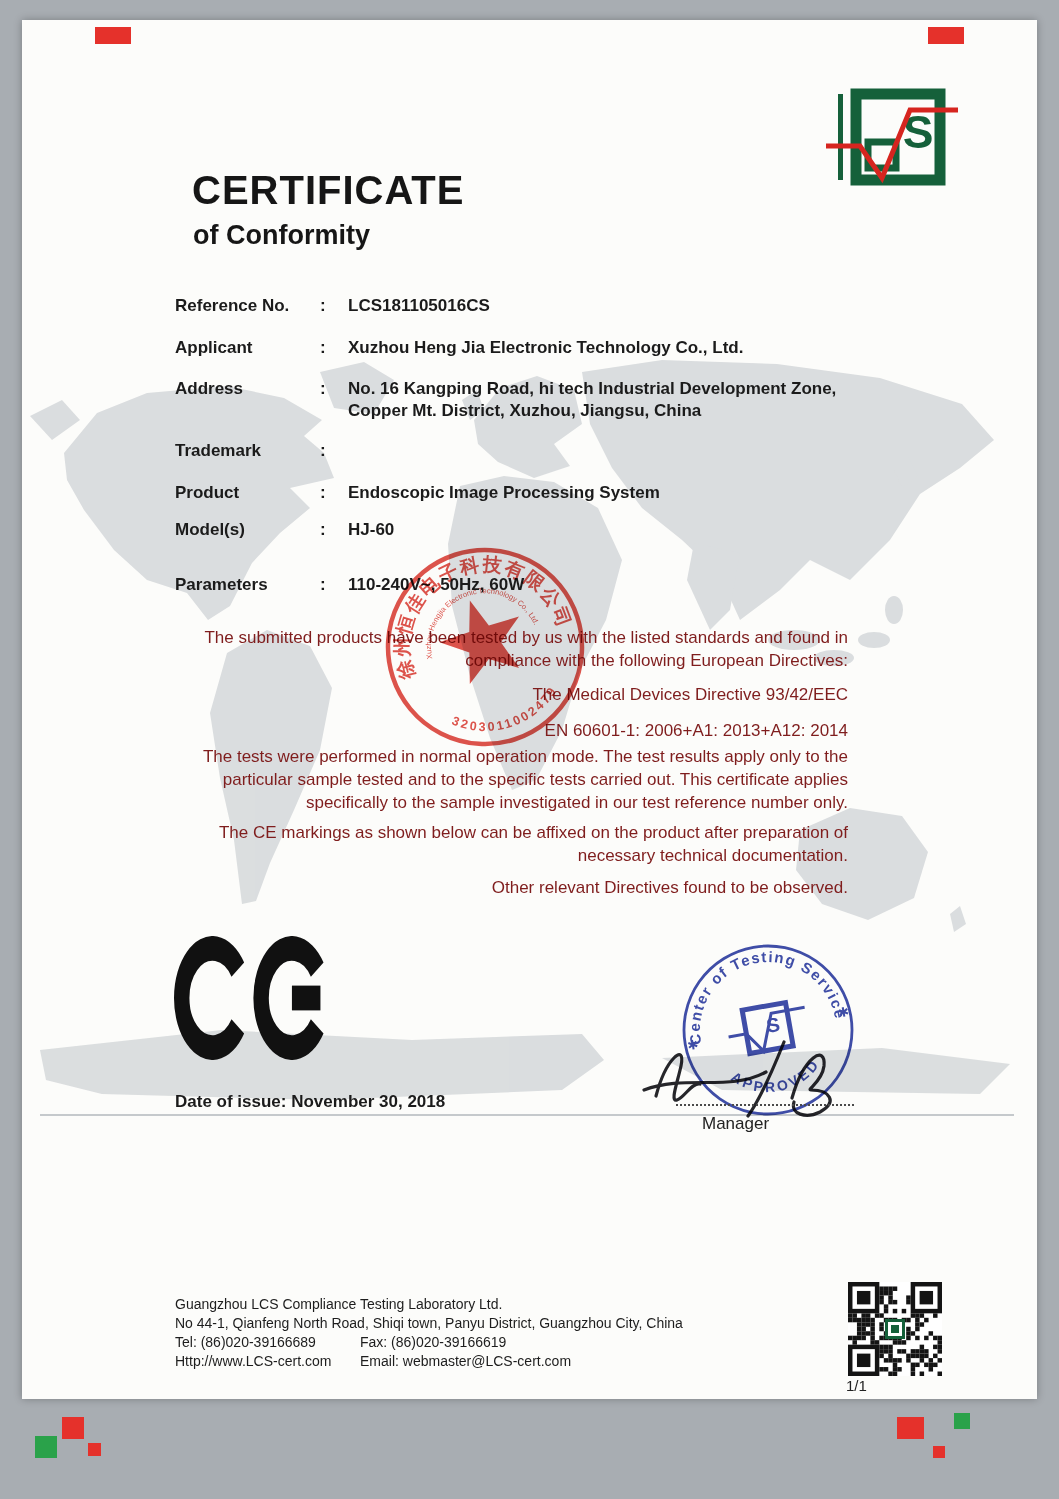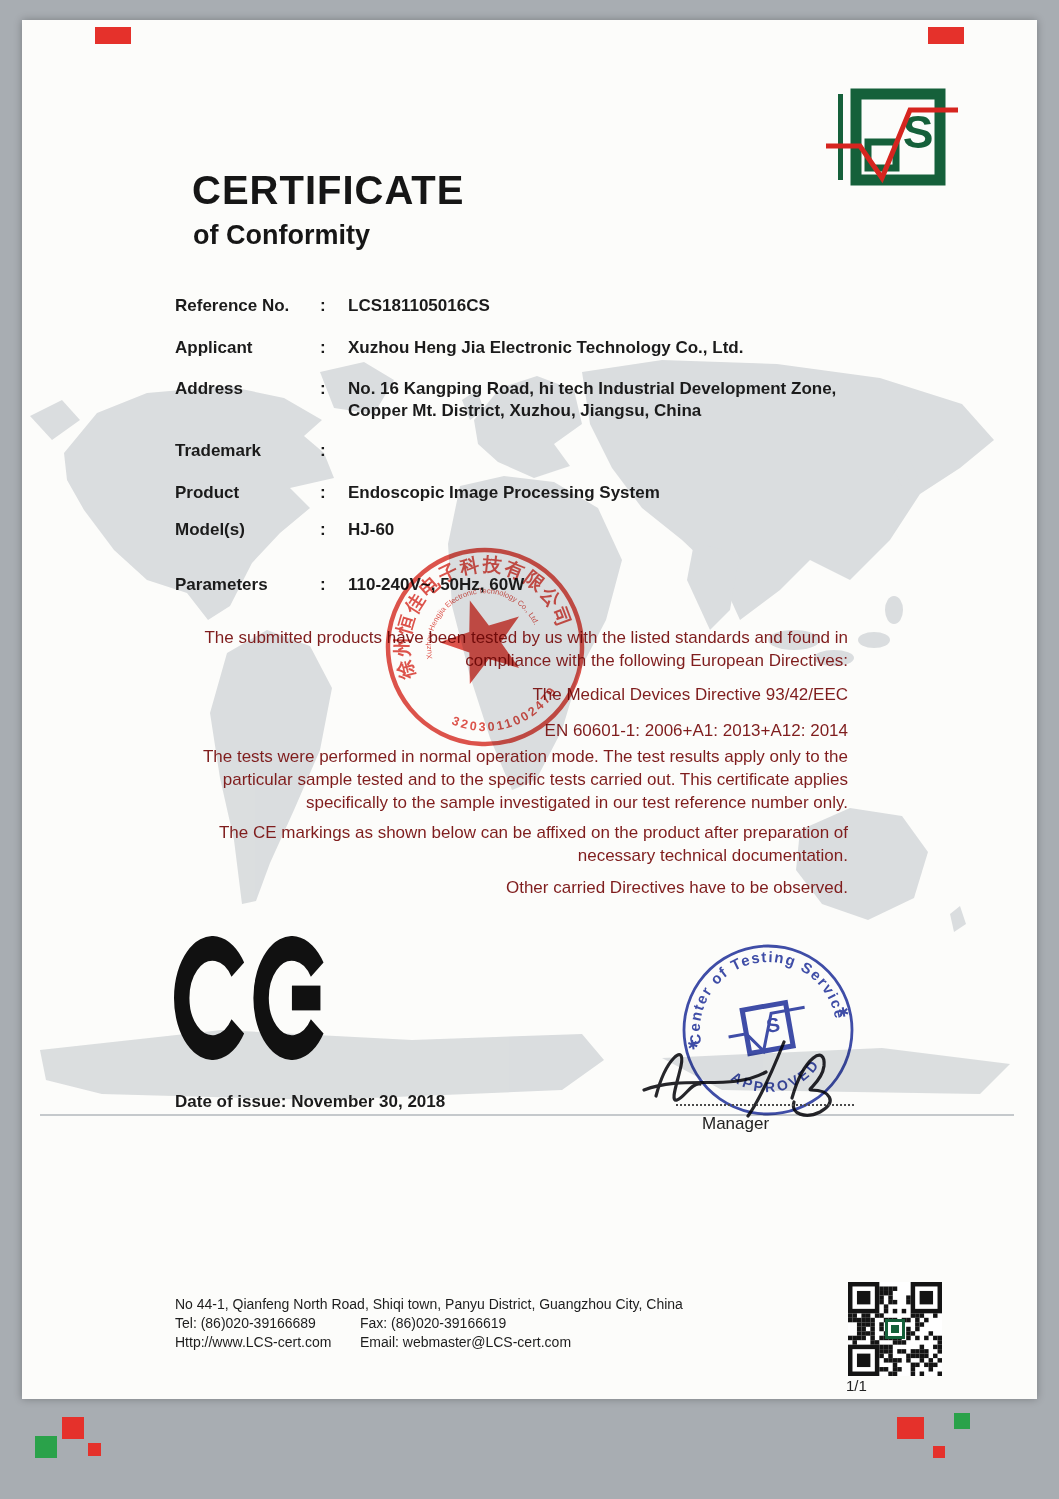--- a/index.html
+++ b/index.html
@@ -151,21 +151,21 @@
     <span class="lbl">Parameters</span>
       <span class="col">:</span>
       <span class="val">110-240V~, 50Hz, 60W</span>
   </div>
 
   <p class="para" style="top:618px">The submitted products have been tested by us with the listed standards and found in compliance with the following European Directives:</p>
   <p class="para bold" style="top:675px">The Medical Devices Directive 93/42/EEC</p>
   <p class="para bold" style="top:711px">EN 60601-1: 2006+A1: 2013+A12: 2014</p>
   <p class="para" style="top:737px">The tests were performed in normal operation mode. The test results apply only to the particular sample tested and to the specific tests carried out. This certificate applies specifically to the sample investigated in our test reference number only.</p>
   <p class="para" style="top:813px">The CE markings as shown below can be affixed on the product after preparation of necessary technical documentation.</p>
-  <p class="para" style="top:868px">Other carried Directives have to be observed.</p>
+  <p class="para" style="top:868px">Other relevant Directives found to be observed.</p>
 
   <svg class="ce" width="158" height="124" viewBox="0 0 205 100" preserveAspectRatio="none">
     <path d="M 82.8 27.1 A 40 40 0 1 0 82.8 72.9" fill="none" stroke="#111" stroke-width="20"></path>
     <path d="M 185.8 27.1 A 40 40 0 1 0 185.8 72.9" fill="none" stroke="#111" stroke-width="20"></path>
     <line x1="153" y1="50" x2="190" y2="50" stroke="#111" stroke-width="20"></line>
   </svg>
 
   <div class="date">Date of issue: November 30, 2018</div>
 
   <svg class="redseal" width="210" height="210" viewBox="0 0 210 210">
@@ -216,20 +216,21 @@
       <path d="M10,58 C52,42 96,60 132,40"></path>
       <path d="M150,10 C138,40 124,70 114,84"></path>
       <path d="M158,66 C170,24 192,12 190,34 C188,50 172,58 177,58 C196,58 204,70 186,80 C172,87 156,82 160,70"></path>
     </g>
   </svg>
 
   <div class="dotline"></div>
   <div class="manager">Manager</div>
 
   <div class="footer">
+    <div>Guangzhou LCS Compliance Testing Laboratory Ltd.</div>
     <div>No 44-1, Qianfeng North Road, Shiqi town, Panyu District, Guangzhou City, China</div>
     <div class="f-line">
       <span class="f-cell">Tel: (86)020-39166689</span>
       <span>Fax: (86)020-39166619</span>
     </div>
     <div class="f-line">
       <span class="f-cell">Http://www.LCS-cert.com</span>
       <span>Email: webmaster@LCS-cert.com</span>
     </div>
   </div>

